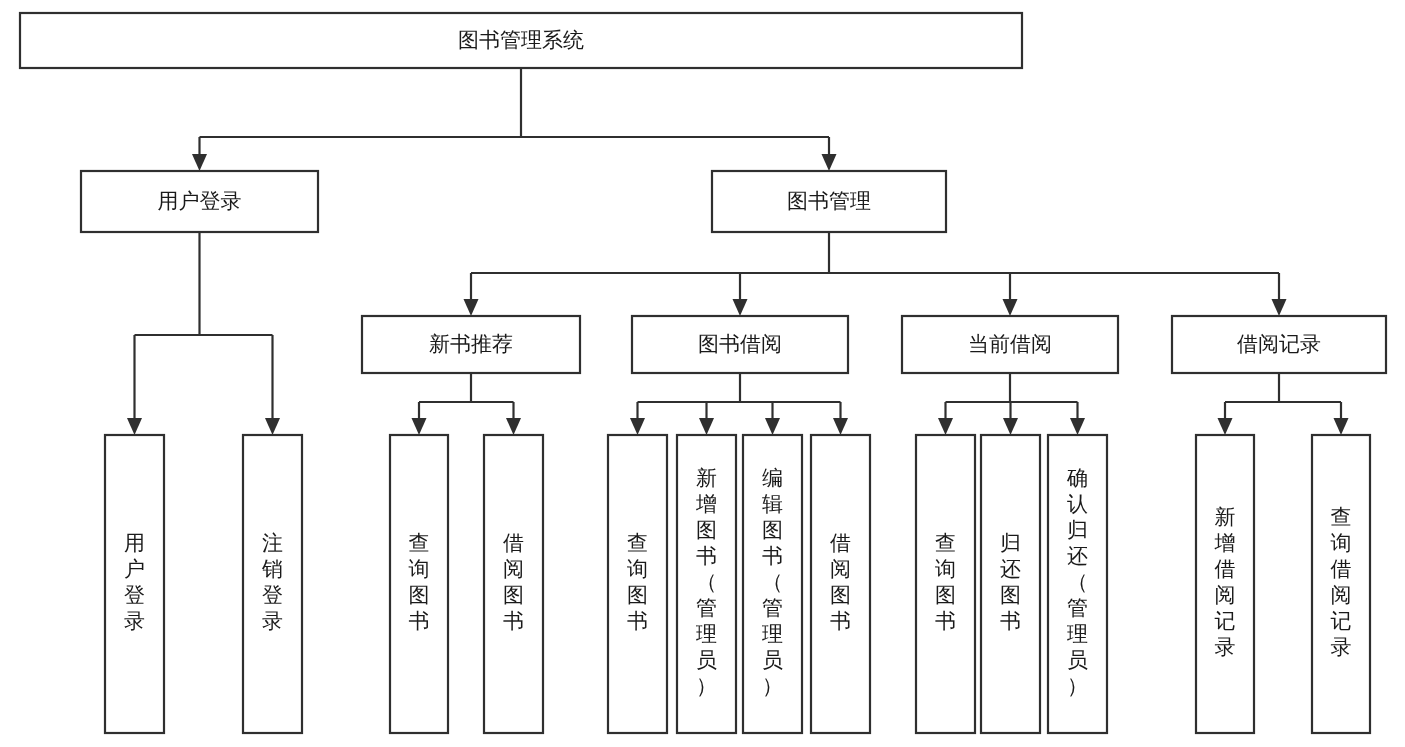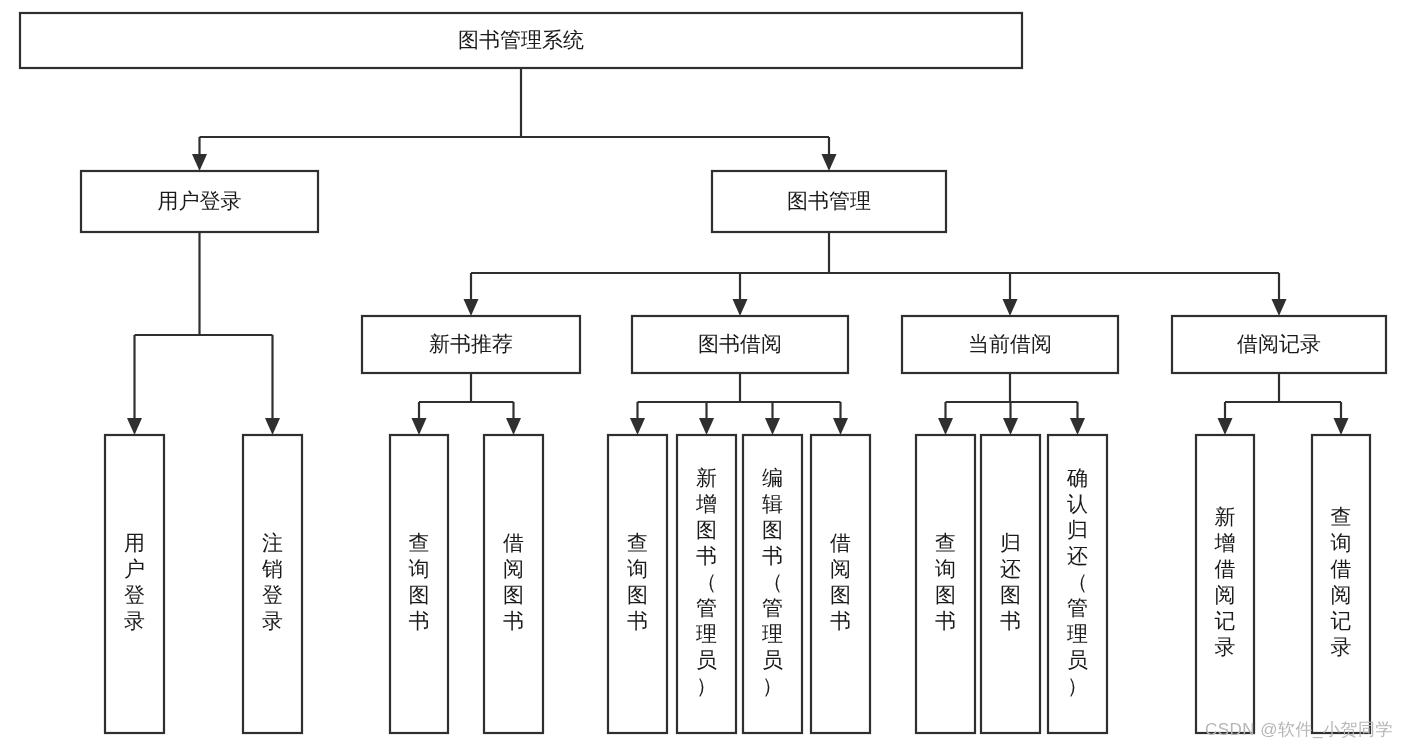--- a/index.html
+++ b/index.html
@@ -202,14 +202,13 @@
         <g>
           <rect class="node-box" x="1196" y="435" width="58" height="298"></rect>
           <text class="node-label-v" x="1225" y="524"><tspan x="1225" dy="0">新</tspan><tspan x="1225" dy="26">增</tspan><tspan x="1225" dy="26">借</tspan><tspan x="1225" dy="26">阅</tspan><tspan x="1225" dy="26">记</tspan><tspan x="1225" dy="26">录</tspan></text>
         </g>
         <g>
           <rect class="node-box" x="1312" y="435" width="58" height="298"></rect>
           <text class="node-label-v" x="1341" y="524"><tspan x="1341" dy="0">查</tspan><tspan x="1341" dy="26">询</tspan><tspan x="1341" dy="26">借</tspan><tspan x="1341" dy="26">阅</tspan><tspan x="1341" dy="26">记</tspan><tspan x="1341" dy="26">录</tspan></text>
         </g>
       </g>
   </svg>
-  <div class="watermark-text">CSDN @软件_小贺同学</div>
 </div>
 
 </body></html>

